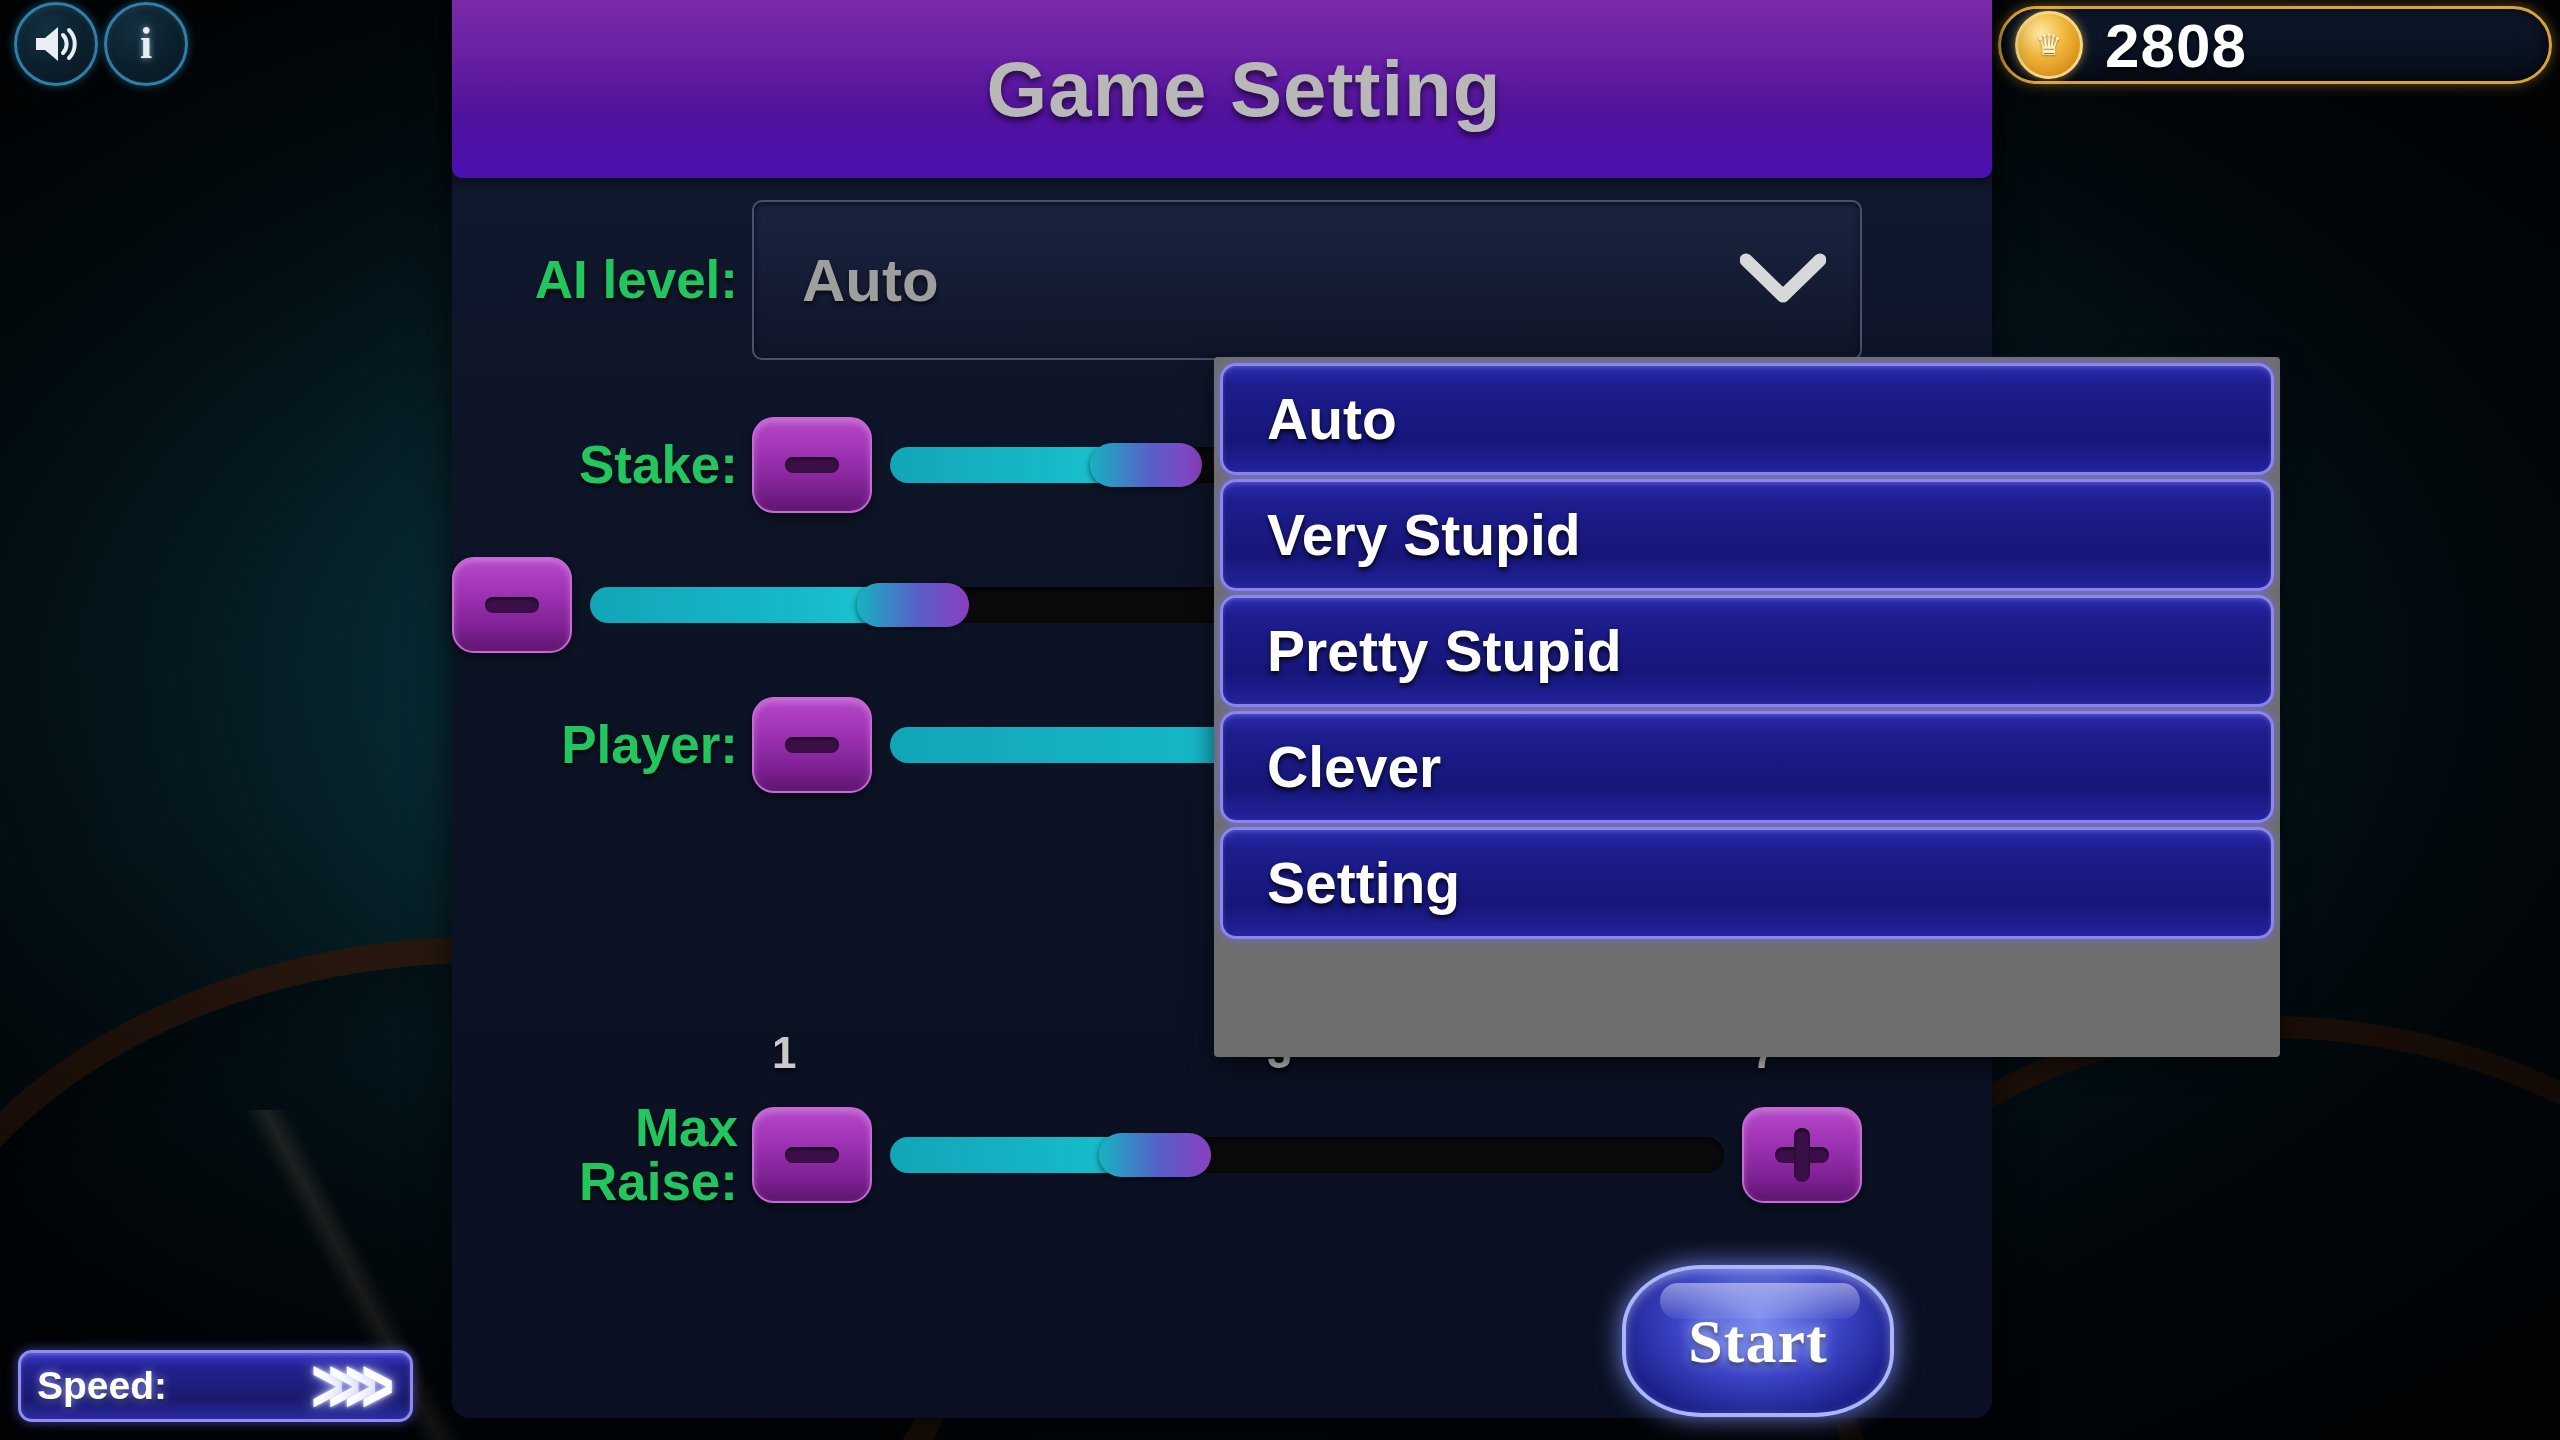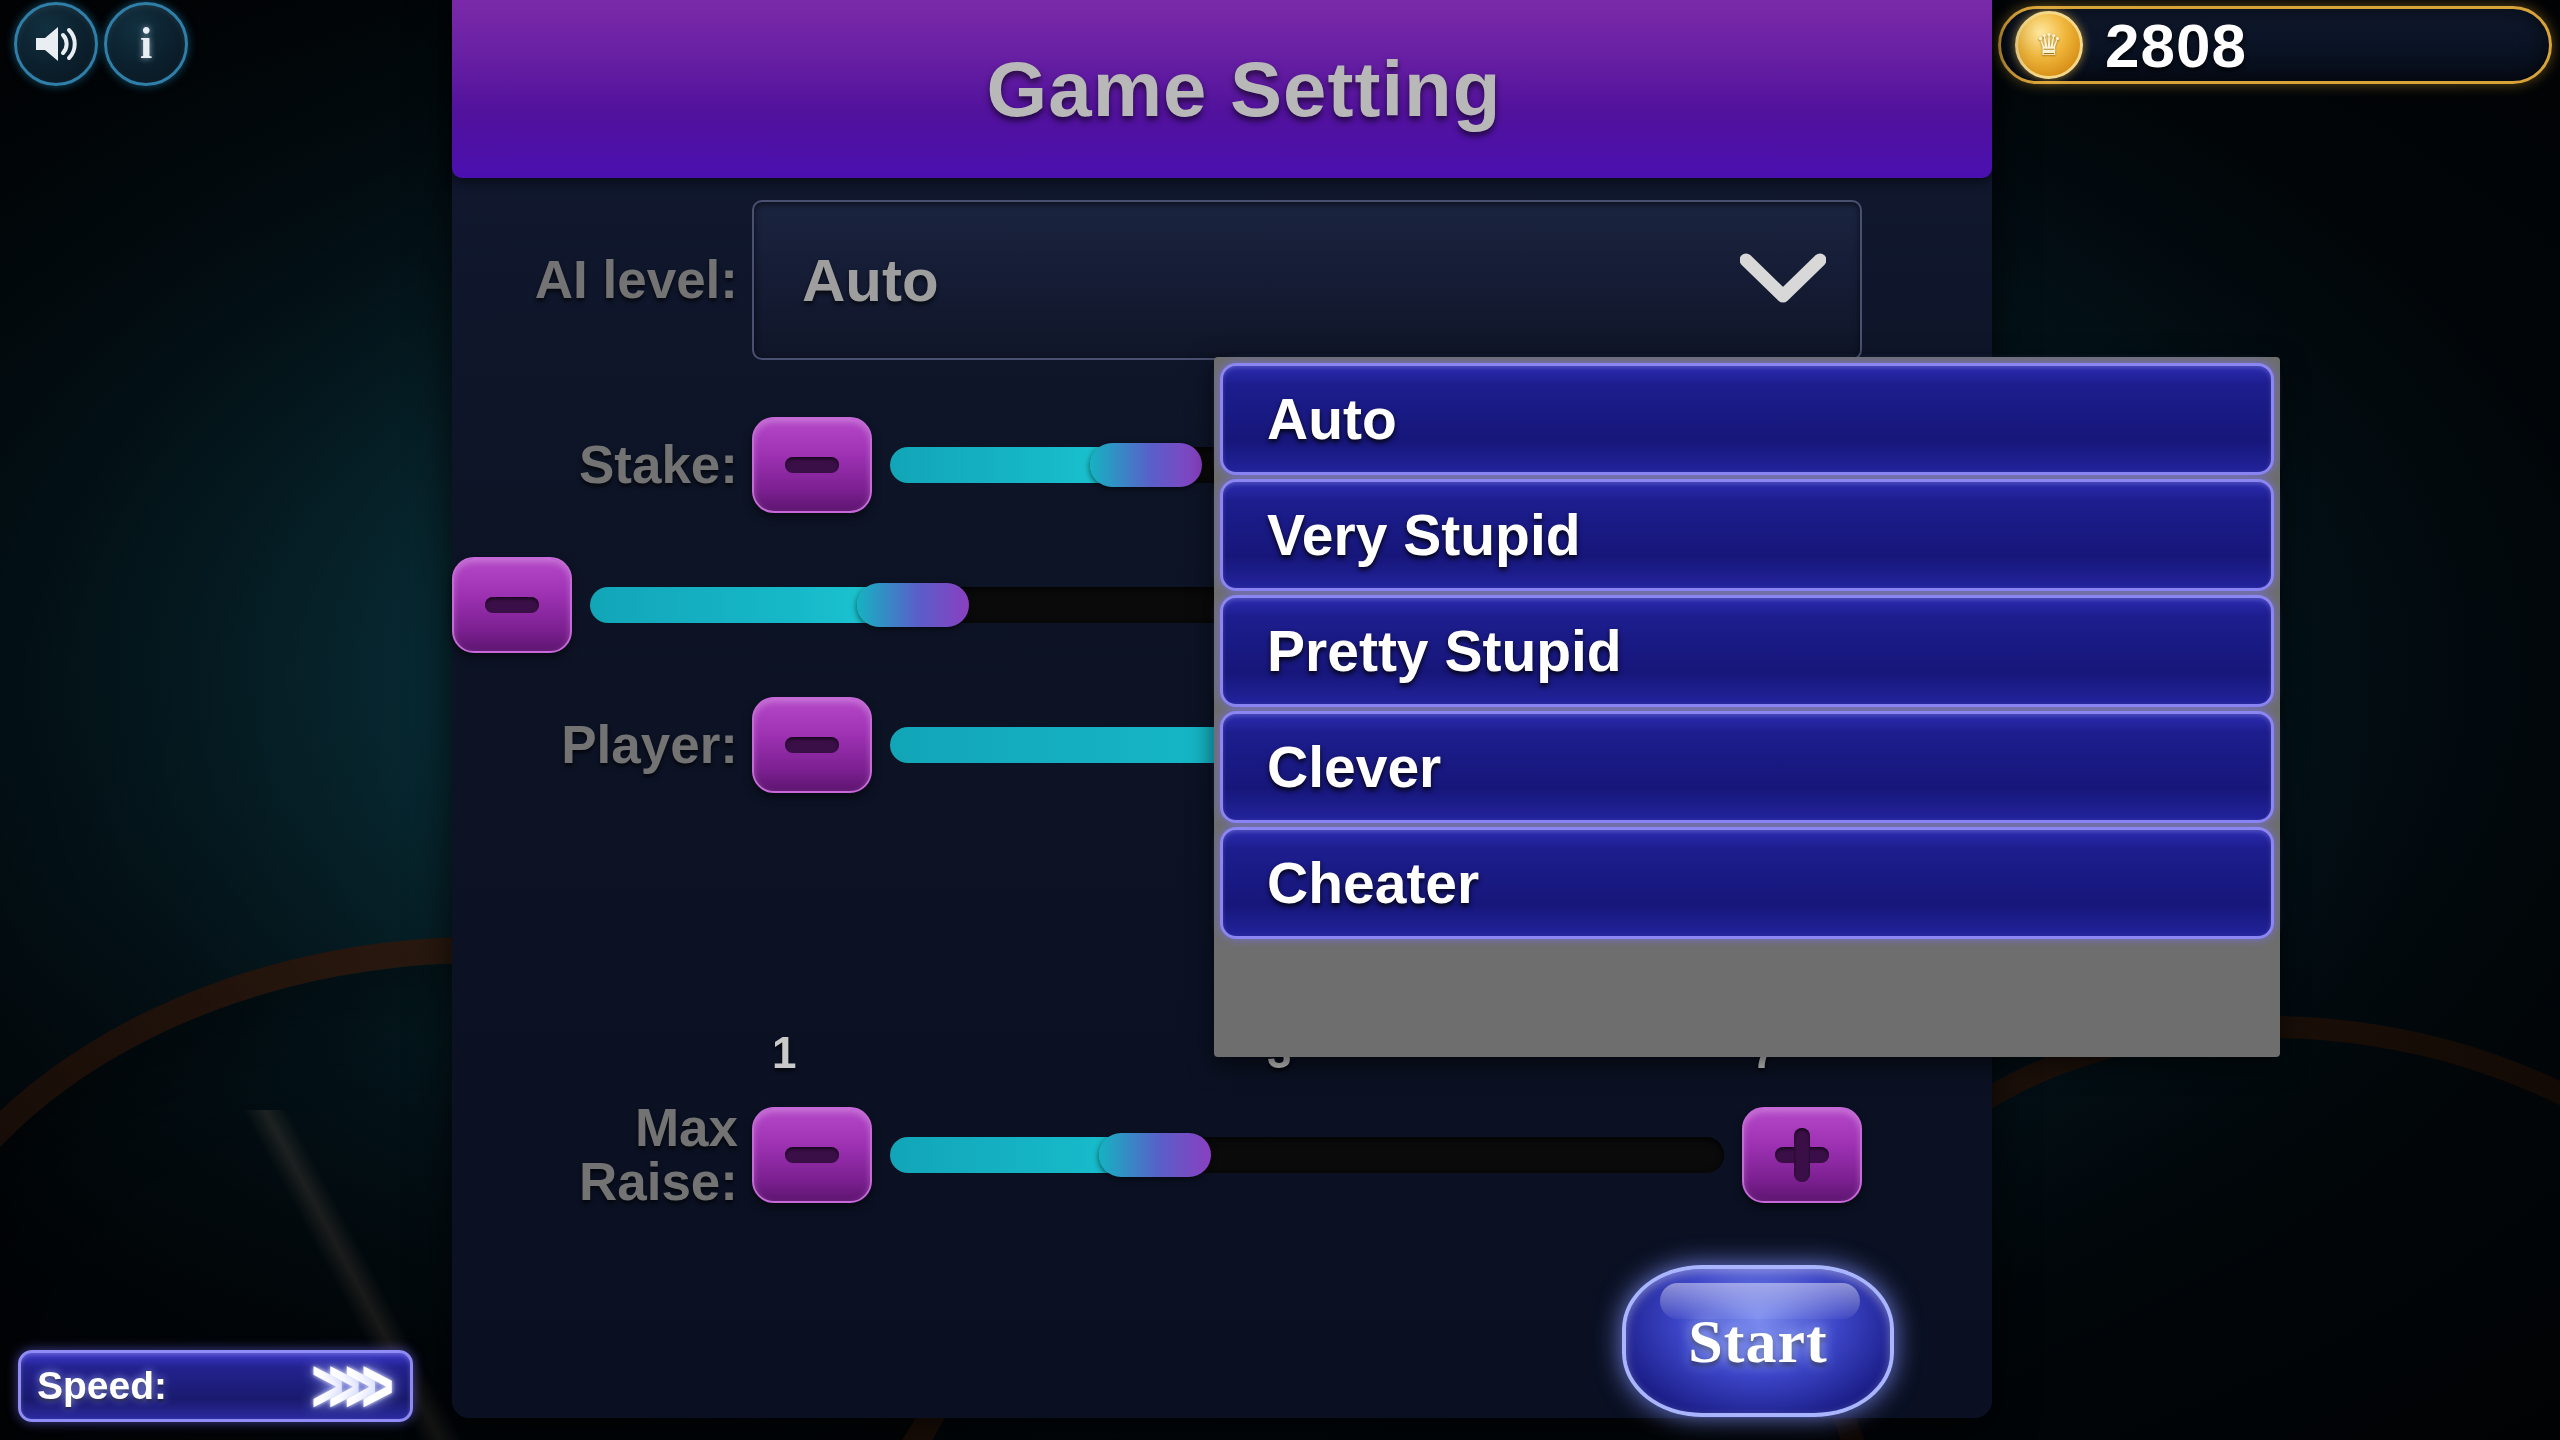--- a/index.html
+++ b/index.html
@@ -140,21 +140,21 @@
     margin-left:44px;
   }
 
   
   .row {
     position:absolute; left:0; width:100%;
     display:flex; align-items:center;
   }
   .row-label {
     width:300px; text-align:right; padding-right:14px;
-    color:#737373; font-size:53px; font-weight:bold;
+    color:#22c55e; font-size:53px; font-weight:bold;
     text-shadow:0 3px 4px rgba(0,0,0,.7);
     line-height:1.02;
     flex:0 0 auto;
   }
   .row-label.two-line { font-size:53px; }
 
   
   #ai-row { top:200px; height:160px; }
   #ai-select {
     width:1110px; height:160px;
@@ -417,16 +417,16 @@
     <div class="dd-option">
       <span class="dd-label">Very Stupid</span>
     </div>
     <div class="dd-option">
       <span class="dd-label">Pretty Stupid</span>
     </div>
     <div class="dd-option">
       <span class="dd-label">Clever</span>
     </div>
     <div class="dd-option">
-      <span class="dd-label">Cheater</span>
+      <span class="dd-label">Setting</span>
     </div>
   </div>
 </div>
 
 </body></html>

